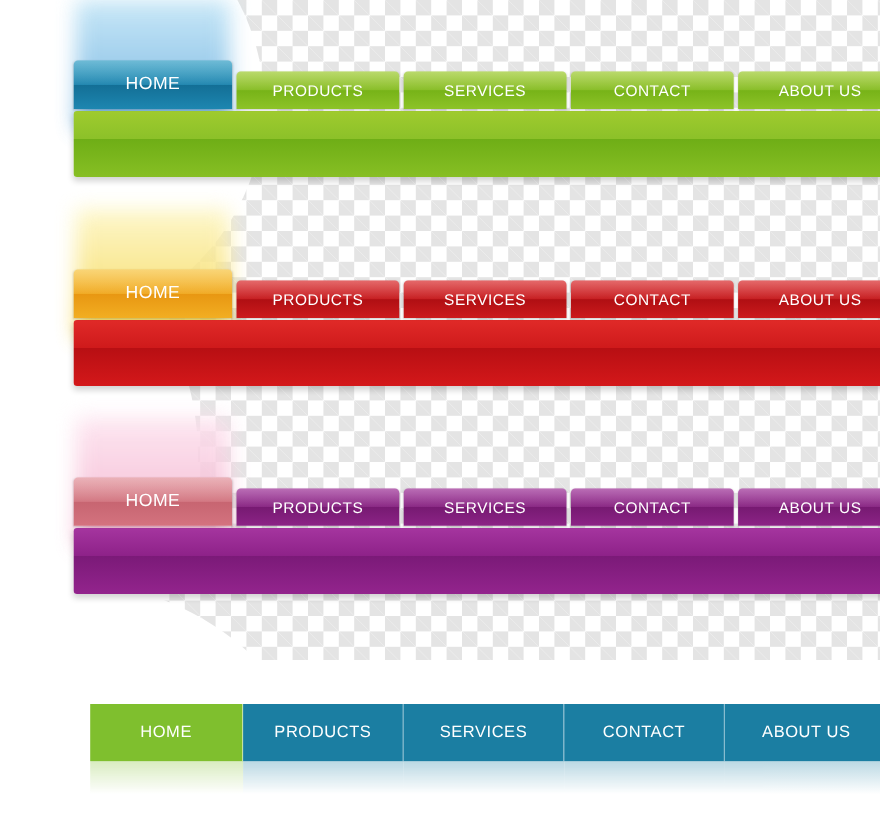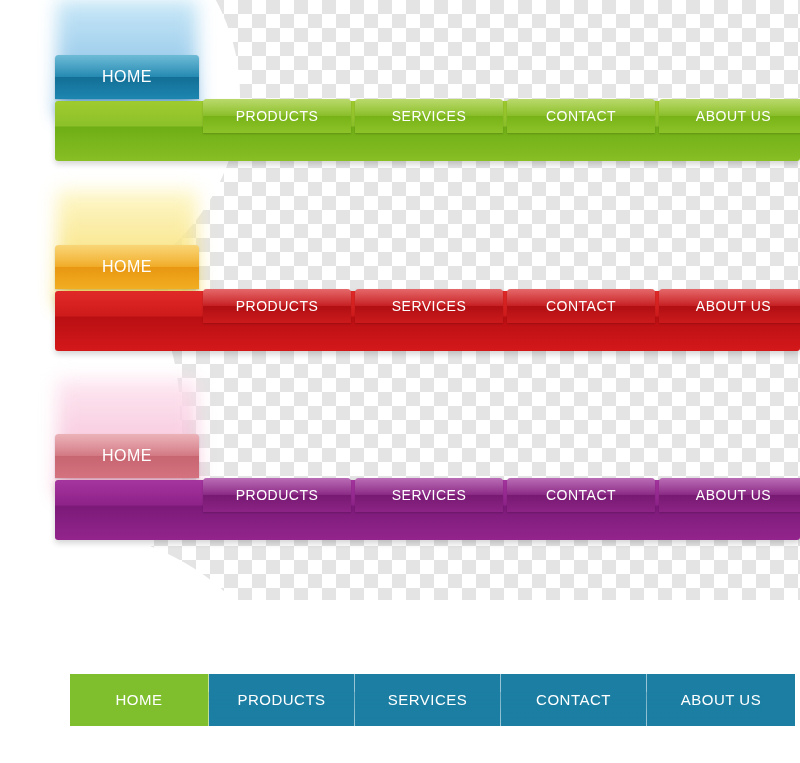--- a/index.html
+++ b/index.html
@@ -22,35 +22,34 @@
   }
   
   .blob{position:absolute;border-radius:50%;background:#ffffff;filter:blur(0.5px);}
   #blobA{left:-230px;top:-120px;width:470px;height:430px;}
   #blobB{left:-250px;top:180px;width:430px;height:470px;}
   #blobC{left:-250px;top:520px;width:520px;height:330px;}
   #blobD{left:-40px;top:-60px;width:130px;height:900px;background:#fff;border-radius:0;}
   #blobE{position:absolute;left:0;top:600px;width:800px;height:163px;background:#ffffff;}
   #blobF{position:absolute;left:0;top:700px;width:800px;height:63px;background:#ffffff;}
 
-  .wrap{position:absolute;left:0;top:0;width:660px;height:763px;}
+  .wrap{position:absolute;left:12px;top:0;width:660px;height:763px;}
 
   
   .menu{position:absolute;}
   .bar{position:absolute;left:0;height:60px;border-radius:3px;}
   .tabs{position:absolute;left:0;top:0;display:flex;}
   .tab{
     position:relative;
     height:34px;line-height:34px;
     text-align:center;color:#ffffff;
     font-size:14px;letter-spacing:.5px;
     border-radius:4px 4px 0 0;
     margin-right:4px;
     box-sizing:border-box;
-    margin-top:34px;
   }
   .tab .sheen{
     position:absolute;left:0;top:0;right:0;height:50%;
     background:linear-gradient(to bottom,rgba(255,255,255,.30),rgba(255,255,255,.04));
     border-radius:4px 4px 0 0;
     pointer-events:none;
   }
   .tab span.lbl{position:relative;z-index:2;}
 
   

